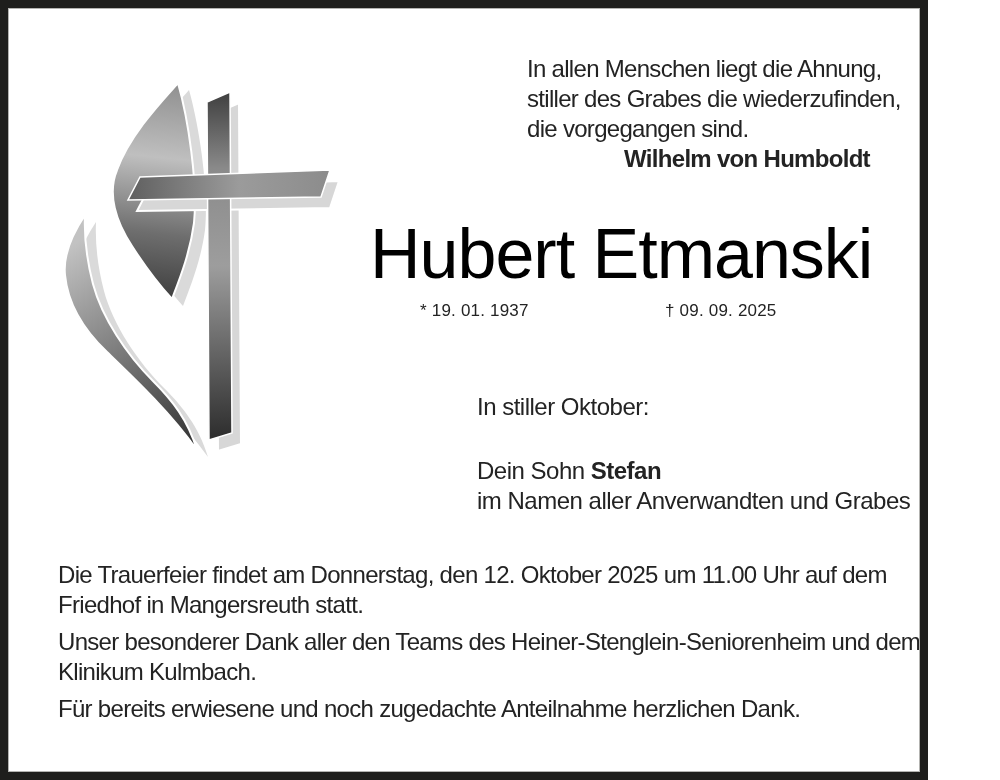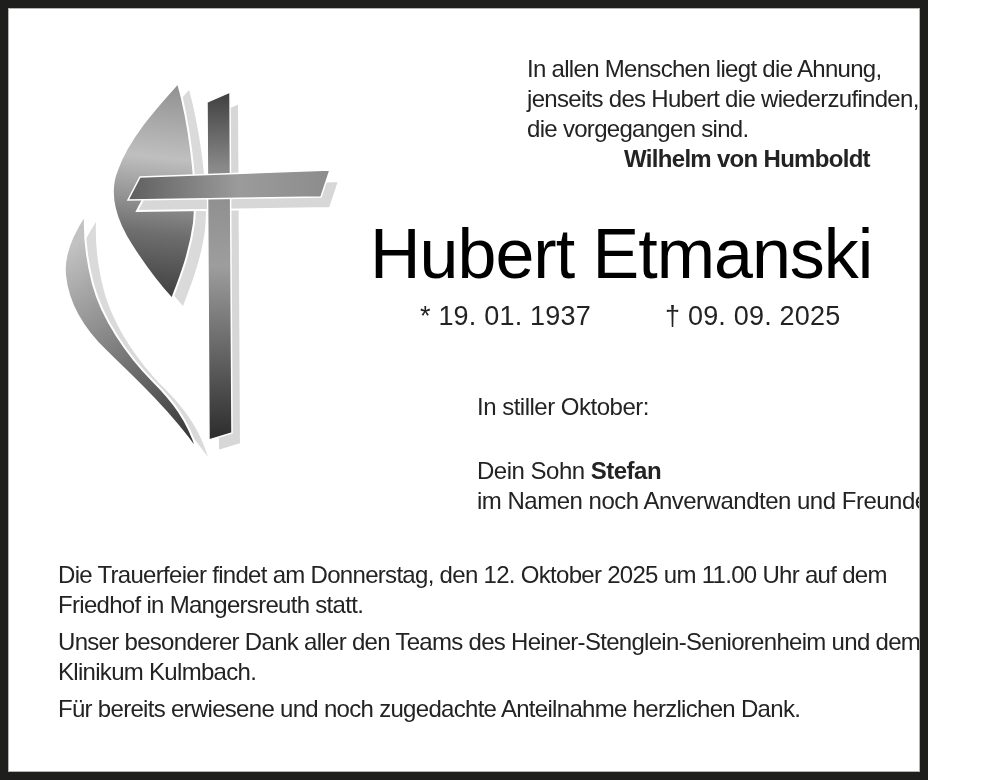--- a/index.html
+++ b/index.html
@@ -49,21 +49,21 @@
     letter-spacing: -1px;
     white-space: nowrap;
     color: #000000;
   }
   .dates-row {
     position: absolute;
     left: 420px;
     top: 301px;
     width: 480px;
     height: 32px;
-    font-size: 27px;
+    font-size: 17px;
     letter-spacing: 0.2px;
   }
   .birth-date { position: absolute; left: 0; top: 0; white-space: nowrap; }
   .death-date { position: absolute; left: 245px; top: 0; white-space: nowrap; }
   .mourning-block {
     position: absolute;
     left: 477px;
     top: 392px;
     width: 480px;
     font-size: 24px;
@@ -129,37 +129,37 @@
     </g>
 
     <g>
       <path d="M149,24 L172,14 L174,355 L151,362 Z" fill="url(#gV)" stroke="#ffffff" stroke-width="1.5"></path>
       <path d="M82,99 L272,92 L263,119 L70,122 Z" fill="url(#gH)" stroke="#ffffff" stroke-width="1.5"></path>
     </g>
   </svg>
 
   <div class="quote-block">
     <div>In allen Menschen liegt die Ahnung,</div>
-    <div>jenseits des Hubert die wiederzufinden,</div>
+    <div>stiller des Grabes die wiederzufinden,</div>
     <div>die vorgegangen sind.</div>
     <div class="quote-attribution">Wilhelm von Humboldt</div>
   </div>
 
   <div class="deceased-name">Hubert Etmanski</div>
 
   <div class="dates-row">
     <span class="birth-date">* 19. 01. 1937</span>
     <span class="death-date">† 09. 09. 2025</span>
   </div>
 
   <div class="mourning-block">
     <div>In stiller Oktober:</div>
     <div class="mourning-names">
       <div><span>Dein Sohn </span><span class="bold">Stefan</span></div>
-      <div>im Namen noch Anverwandten und Freunde</div>
+      <div>im Namen aller Anverwandten und Grabes</div>
     </div>
   </div>
 
   <div class="info-block">
     <p>Die Trauerfeier findet am Donnerstag, den 12. Oktober 2025 um 11.00 Uhr auf dem Friedhof in Mangersreuth statt.</p>
     <p>Unser besonderer Dank aller den Teams des Heiner-Stenglein-Seniorenheim und dem Klinikum Kulmbach.</p>
     <p>Für bereits erwiesene und noch zugedachte Anteilnahme herzlichen Dank.</p>
   </div>
 
   <div class="frame"></div>

